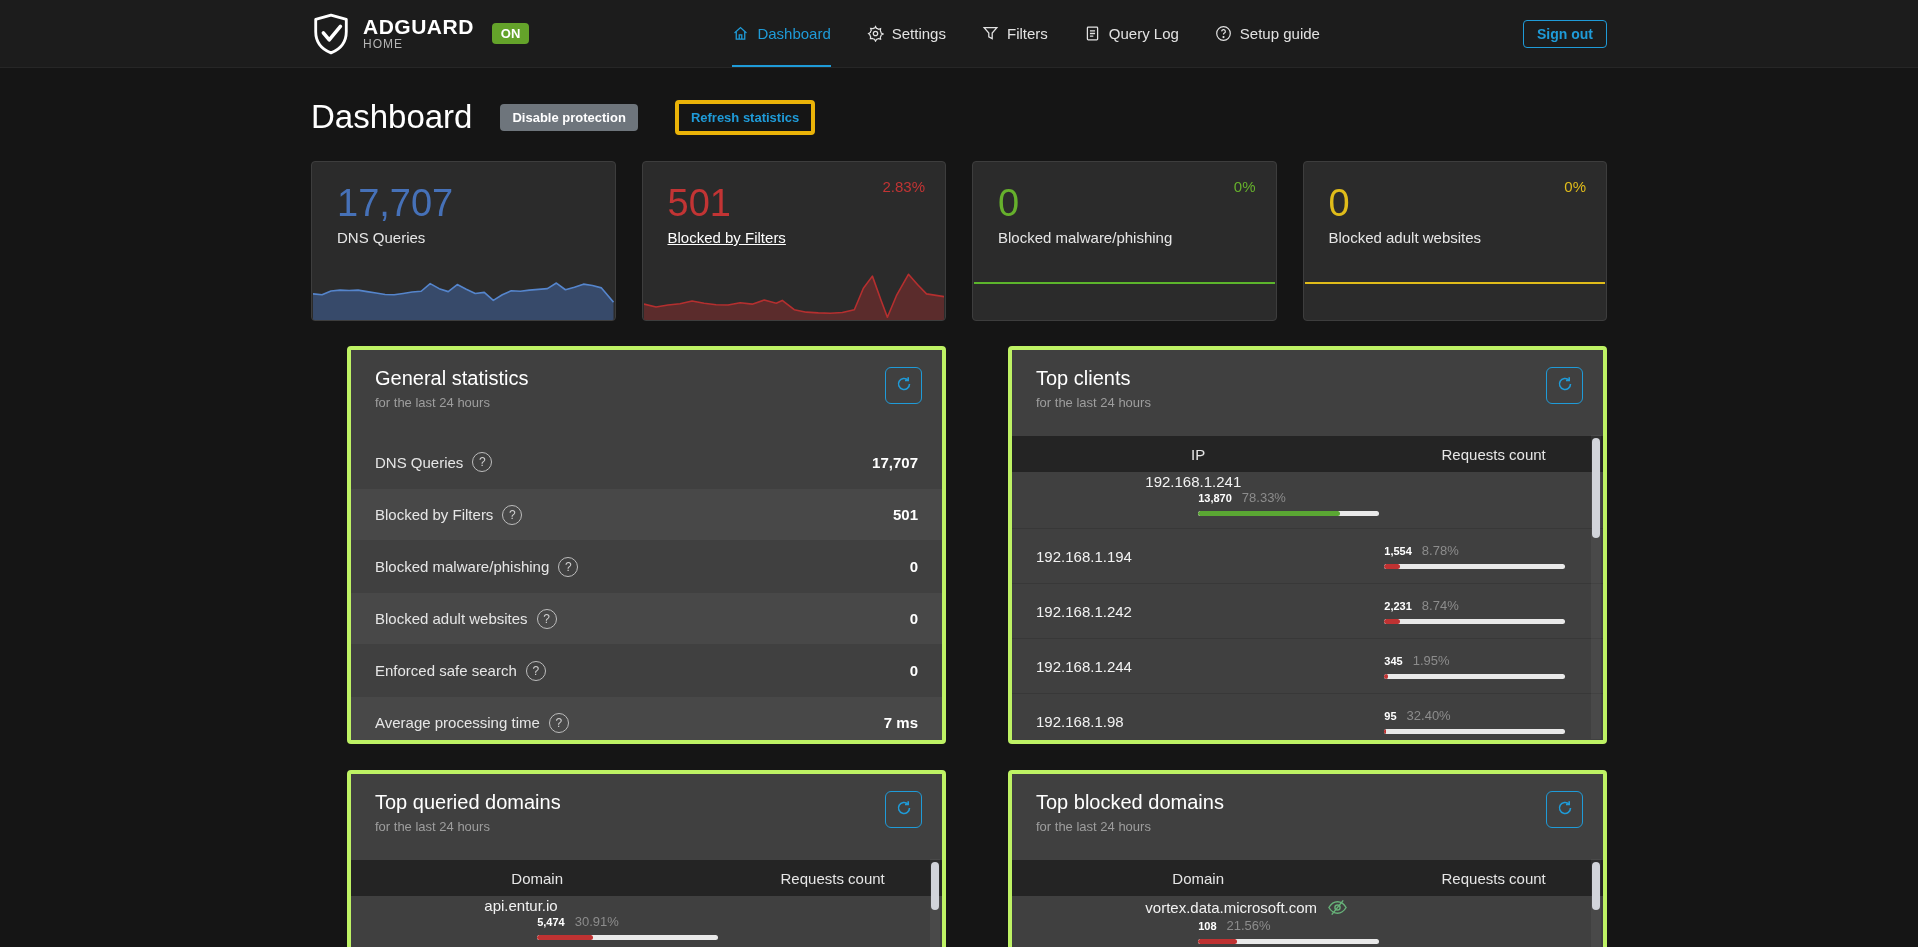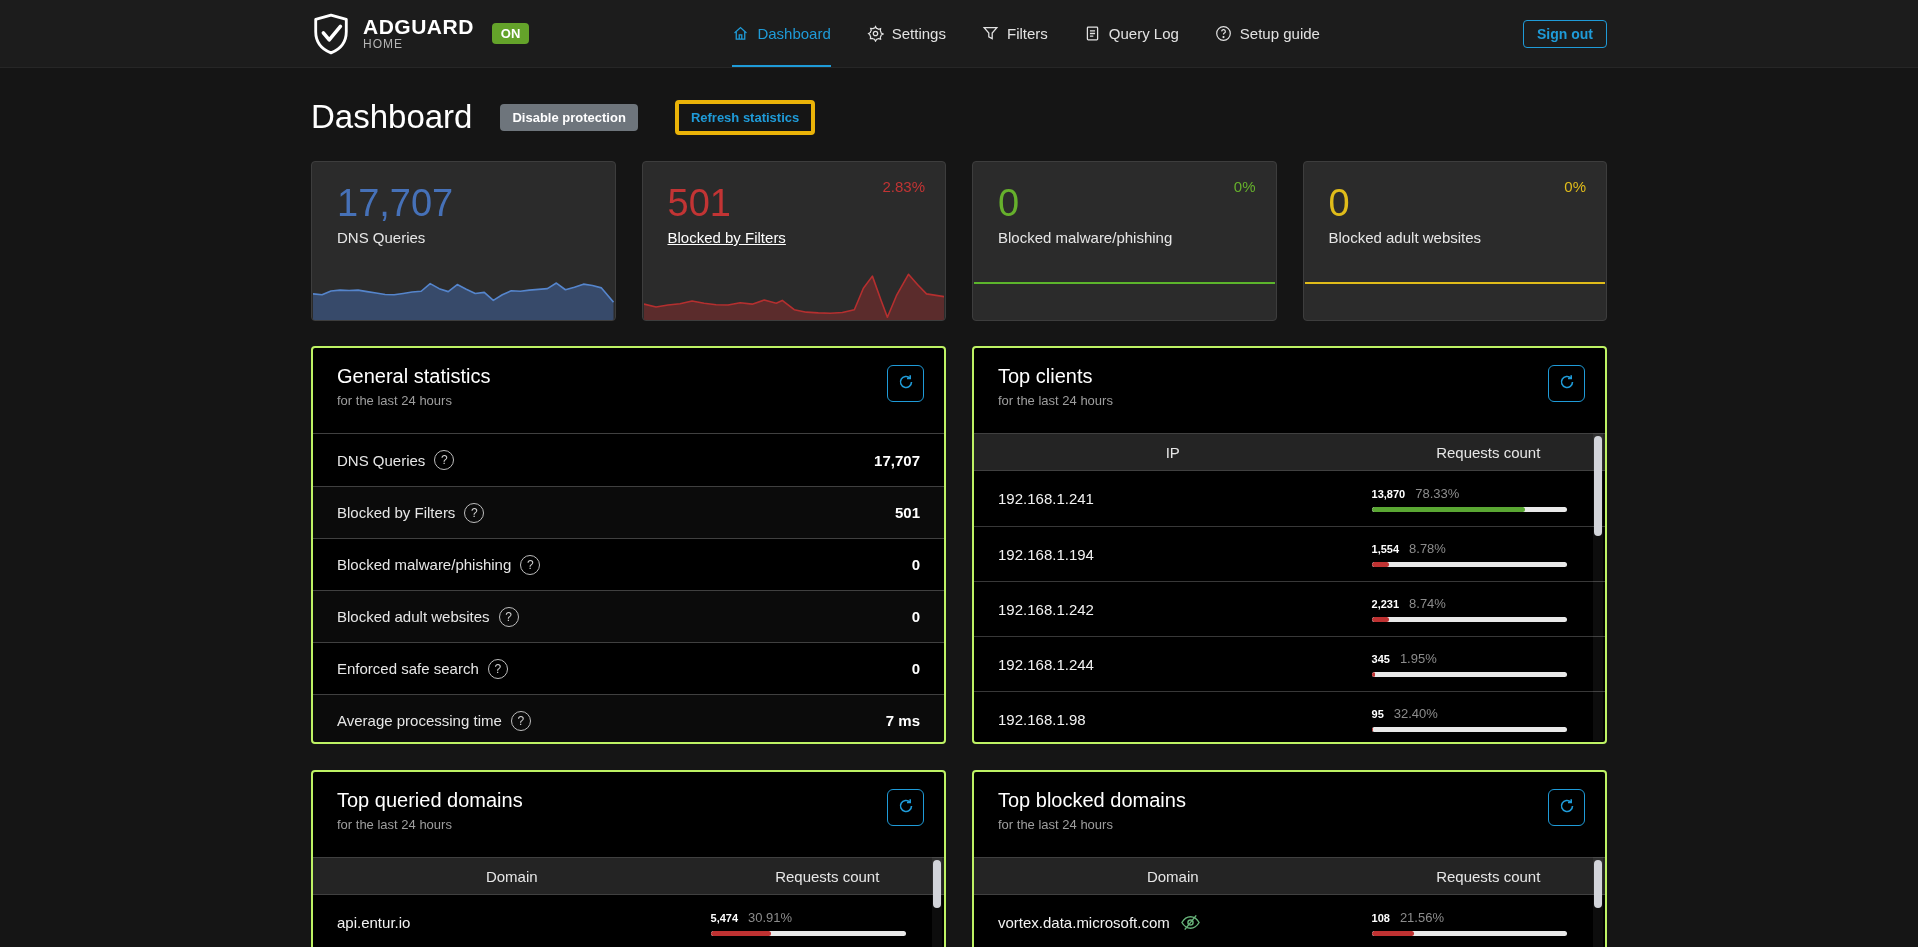--- a/index.html
+++ b/index.html
@@ -65,22 +65,23 @@
   .card-label a { color:#fff; text-decoration:underline; cursor:pointer; }
   .card-pct { position:absolute; top:16px; right:20px; font-size:15px; }
   .c-blue { color:#4671b8; } .c-red { color:#c23434; }
   .c-green { color:#66b02c; } .c-yellow { color:#e0bc1a; }
   .spark { position:absolute; left:1px; right:1px; bottom:0; height:56px; width:calc(100% - 2px); }
   .flatline { position:absolute; left:1px; right:1px; bottom:36px; height:2px; }
 
   
   .panels { display:grid; grid-template-columns:1fr 1fr; gap:26px 26px; margin-top:25px; }
   .panel {
-    position:relative; background:#000000; border:2px solid #bef264; border-radius:4px;
+    position:relative; background:#404040; border:4px solid #bef264; border-radius:4px;
     overflow:hidden;
+    margin-left:36px;
   }
   .panel.tall { height:398px; }
   .panel.short { height:398px; }
   .panel-head { padding:17px 24px 14px 24px; position:relative; height:85px; }
   .panel-title { font-size:20px; font-weight:400; color:#fff; }
   .panel-sub { font-size:13px; color:#9e9e9e; margin-top:5px; }
   .refresh-btn {
     position:absolute; right:20px; top:17px; width:37px; height:37px;
     background:transparent; border:1px solid #1f9bd8; border-radius:6px;
     color:#1f9bd8; cursor:pointer; display:flex; align-items:center; justify-content:center;
@@ -105,21 +106,21 @@
 
   
   .tbl-header {
     display:flex; background:#242424; border-top:1px solid #404040;
     border-bottom:1px solid #404040; height:38px; align-items:center;
     font-size:15px; color:#e6e6e6;
   }
   .tbl-header .col-l { width:63%; text-align:center; }
   .tbl-header .col-r { width:37%; text-align:center; }
   .tbl-row { display:flex; border-top:1px solid #383838; height:55px; align-items:center; }
-  .tbl-row:first-child { border-top:none; }
+  .tbl-row:first-child { border-top:none;flex-direction:column; }
   .tbl-row .col-l {
     width:63%; padding-left:24px; font-size:15px; color:#f2f2f2;
     display:flex; align-items:center; gap:10px;
   }
   .tbl-row .col-r { width:37%; padding-right:38px; }
   .count-line { display:flex; align-items:baseline; gap:10px; }
   .count-val { font-size:11px; font-weight:bold; color:#fff; }
   .count-pct { font-size:13px; color:#8c8c8c; }
   .bar-track {
     margin-top:6px; height:5px; background:#e9e9e9; border-radius:3px;

